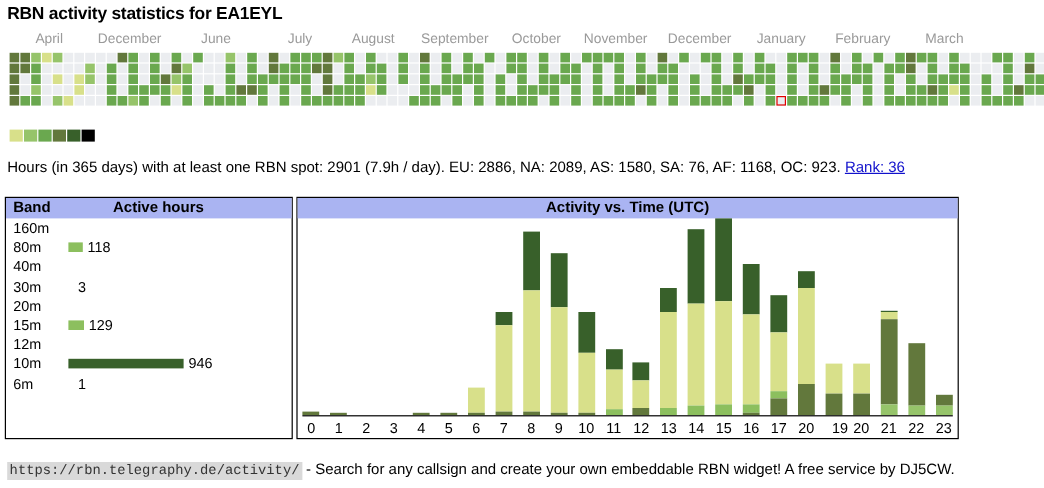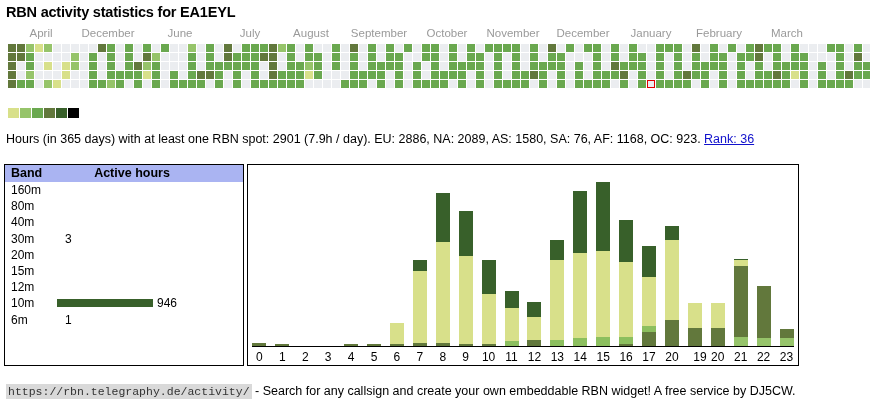--- a/index.html
+++ b/index.html
@@ -794,35 +794,43 @@
     <div class="h1">Band</div>
     <div class="h2">Active hours</div>
   </div>
   <div id="bandrows">
       <div class="brow">
         <div class="bl">160m</div>
         <div class="bwrap"></div>
       </div>
       <div class="brow">
         <div class="bl">80m</div>
+        <div class="bwrap">
+          <div class="bar" style="background: rgb(140, 191, 94); width: 12px;"></div>
+          <div class="bval">118</div>
+        </div>
       </div>
       <div class="brow">
         <div class="bl">40m</div>
       </div>
       <div class="brow">
         <div class="bl">30m</div>
         <div class="bwrap">
           <div class="bval nobar">3</div>
         </div>
       </div>
       <div class="brow">
         <div class="bl">20m</div>
       </div>
       <div class="brow">
         <div class="bl">15m</div>
+        <div class="bwrap">
+          <div class="bar" style="background: rgb(140, 191, 94); width: 13px;"></div>
+          <div class="bval">129</div>
+        </div>
       </div>
       <div class="brow">
         <div class="bl">12m</div>
         <div class="bwrap"></div>
       </div>
       <div class="brow">
         <div class="bl">10m</div>
         <div class="bwrap">
           <div class="bar" style="background: rgb(56, 96, 42); width: 96px;"></div>
           <div class="bval">946</div>
@@ -831,20 +839,21 @@
       <div class="brow">
         <div class="bl">6m</div>
         <div class="bwrap">
           <div class="bval nobar">1</div>
         </div>
       </div>
     </div>
 </div>
 
 <div class="panel" id="actpanel">
+  <div class="panel-head">Activity vs. Time (UTC)</div>
   <div id="plot">
     <div id="bars">
         <div class="hbar" style="left: 4.45833px;">
           <div class="seg" style="height: 3.06542px; background: rgb(98, 120, 60);"></div>
         </div>
         <div class="hbar" style="left: 27.375px;">
           <div class="seg" style="height: 1.53271px; background: rgb(98, 120, 60);"></div>
         </div>
         <div class="hbar" style="left: 50.2917px;"></div>
         <div class="hbar" style="left: 73.2083px;"></div>

